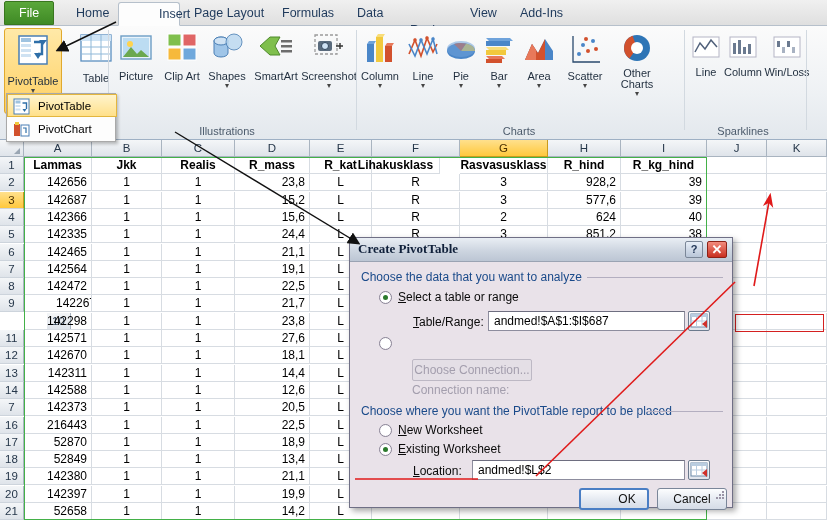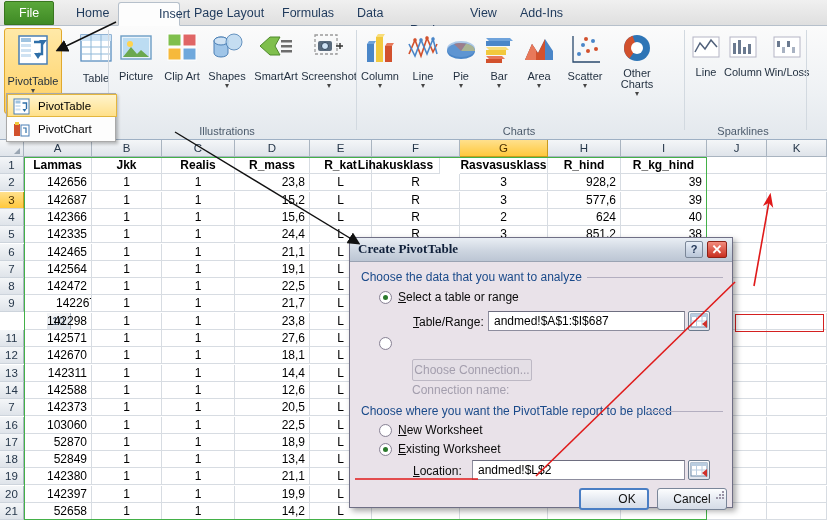--- a/index.html
+++ b/index.html
@@ -697,21 +697,21 @@
         <div class="cell ctr" style="left: 92px; top: 259.2px; width: 70px;">1</div>
         <div class="cell ctr" style="left: 162px; top: 259.2px; width: 73px;">1</div>
         <div class="cell num" style="left: 235px; top: 259.2px; width: 75px;">20,5</div>
         <div class="cell ctr" style="left: 310px; top: 259.2px; width: 62px;">L</div>
         <div class="cell ctr" style="left: 372px; top: 259.2px; width: 88px;"></div>
         <div class="cell ctr" style="left: 460px; top: 259.2px; width: 88px;"></div>
         <div class="cell num" style="left: 548px; top: 259.2px; width: 73px;"></div>
         <div class="cell num" style="left: 621px; top: 259.2px; width: 86px;"></div>
         <div class="cell ctr" style="left: 707px; top: 259.2px; width: 60px;"></div>
         <div class="cell ctr" style="left: 767px; top: 259.2px; width: 60px;"></div>
-        <div class="cell num" style="left: 24px; top: 276.5px; width: 68px;">103060</div>
+        <div class="cell num" style="left: 24px; top: 276.5px; width: 68px;">216443</div>
         <div class="cell ctr" style="left: 92px; top: 276.5px; width: 70px;">1</div>
         <div class="cell ctr" style="left: 162px; top: 276.5px; width: 73px;">1</div>
         <div class="cell num" style="left: 235px; top: 276.5px; width: 75px;">22,5</div>
         <div class="cell ctr" style="left: 310px; top: 276.5px; width: 62px;">L</div>
         <div class="cell ctr" style="left: 372px; top: 276.5px; width: 88px;"></div>
         <div class="cell ctr" style="left: 460px; top: 276.5px; width: 88px;"></div>
         <div class="cell num" style="left: 548px; top: 276.5px; width: 73px;"></div>
         <div class="cell num" style="left: 621px; top: 276.5px; width: 86px;"></div>
         <div class="cell ctr" style="left: 707px; top: 276.5px; width: 60px;"></div>
         <div class="cell ctr" style="left: 767px; top: 276.5px; width: 60px;"></div>

